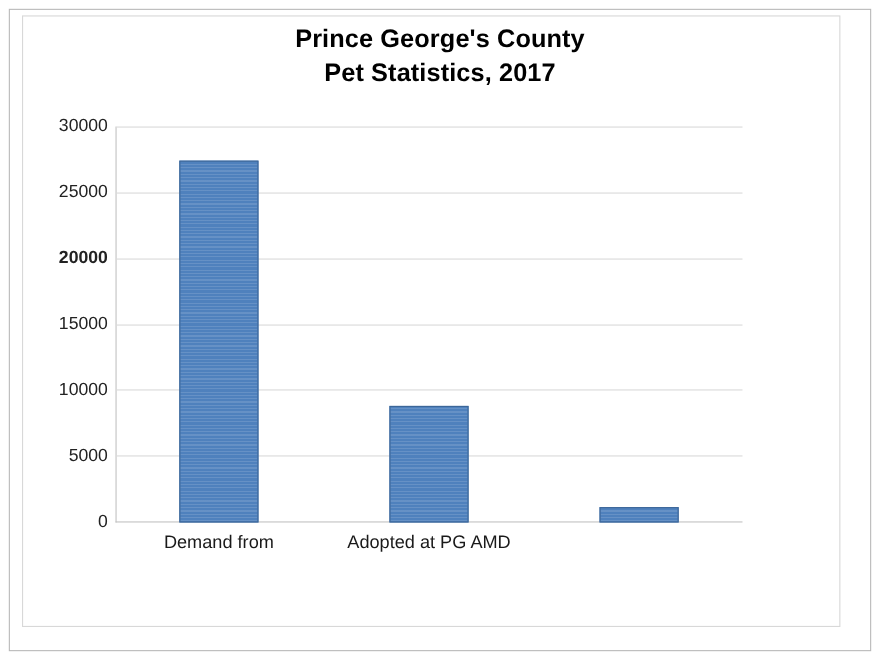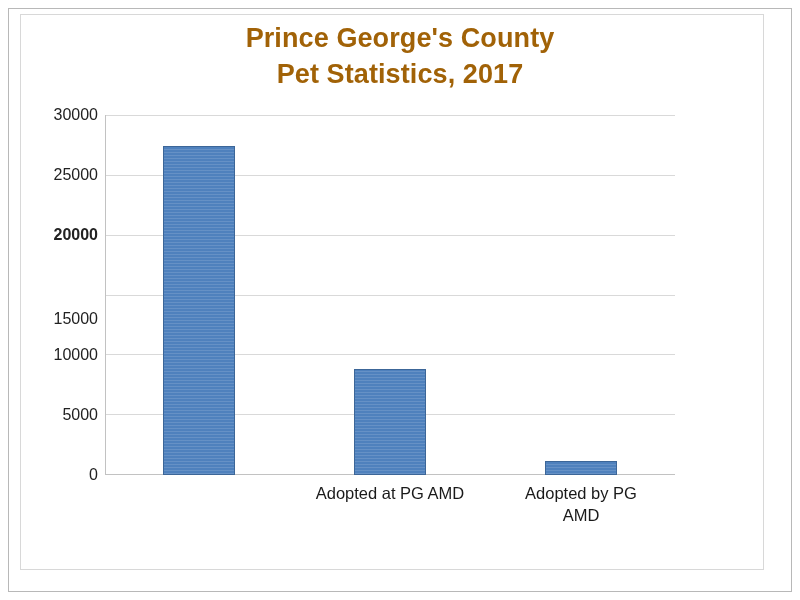--- a/index.html
+++ b/index.html
@@ -36,23 +36,23 @@
     border: 1px solid #d8d8d8;
     box-sizing: border-box;
     background: #ffffff;
   }
   .chart-title {
     position: absolute;
     left: 0;
     top: 20px;
     width: 100%;
     text-align: center;
-    font-size: 27px;
+    font-size: 23px;
     font-weight: bold;
-    color: #a16207;
+    color: #000000;
     line-height: 1.35;
     letter-spacing: 0.1px;
   }
   .plot-wrap {
     position: absolute;
     left: 105px;
     top: 115px;
     width: 570px;
     height: 360px;
   }
@@ -130,21 +130,21 @@
 
   <div class="chart-title">
     <div>Prince George's County</div>
     <div>Pet Statistics, 2017</div>
   </div>
 
   <div class="ytick-col">
     <div class="ytick-label" style="top:0%;">30000</div>
     <div class="ytick-label" style="top:16.667%;margin-left:16px;">25000</div>
     <div class="ytick-label" style="top:33.333%;font-weight:bold;">20000</div>
-    <div class="ytick-label" style="top:50%;margin-top:24px;">15000</div>
+    <div class="ytick-label" style="top:50%;">15000</div>
     <div class="ytick-label" style="top:66.667%;">10000</div>
     <div class="ytick-label" style="top:83.333%;">5000</div>
     <div class="ytick-label" style="top:100%;">0</div>
   </div>
 
   <div class="plot-wrap">
     <div class="plot-area">
       <div class="gridline" style="top: 0%; background: rgb(217, 217, 217);"></div>
       <div class="gridline" style="top: 16.667%; background: rgb(217, 217, 217);"></div>
       <div class="gridline" style="top: 33.333%; background: rgb(217, 217, 217);"></div>
@@ -155,22 +155,19 @@
   </div>
 
   <div class="bars-layer">
     <div class="bar" style="left: 58px; width: 72px; height: 91.3333%; background-color: rgb(79, 129, 189);"></div>
     <div class="bar" style="left: 249px; width: 72px; height: 29.3333%; background-color: rgb(79, 129, 189);"></div>
     <div class="bar" style="left: 440px; width: 72px; height: 4%; background-color: rgb(79, 129, 189);"></div>
   </div>
 
   <div class="xlabels">
     <div class="xtick-label" style="left:4px; width:180px;">
+      <div>Demand from</div>
     </div>
     <div class="xtick-label" style="left:195px; width:180px;">
       <div>Adopted at PG AMD</div>
-    </div>
-    <div class="xtick-label" style="left:386px; width:180px;">
-      <div>Adopted by PG</div>
-      <div>AMD</div>
     </div>
   </div>
 </div>
 
 </body></html>

